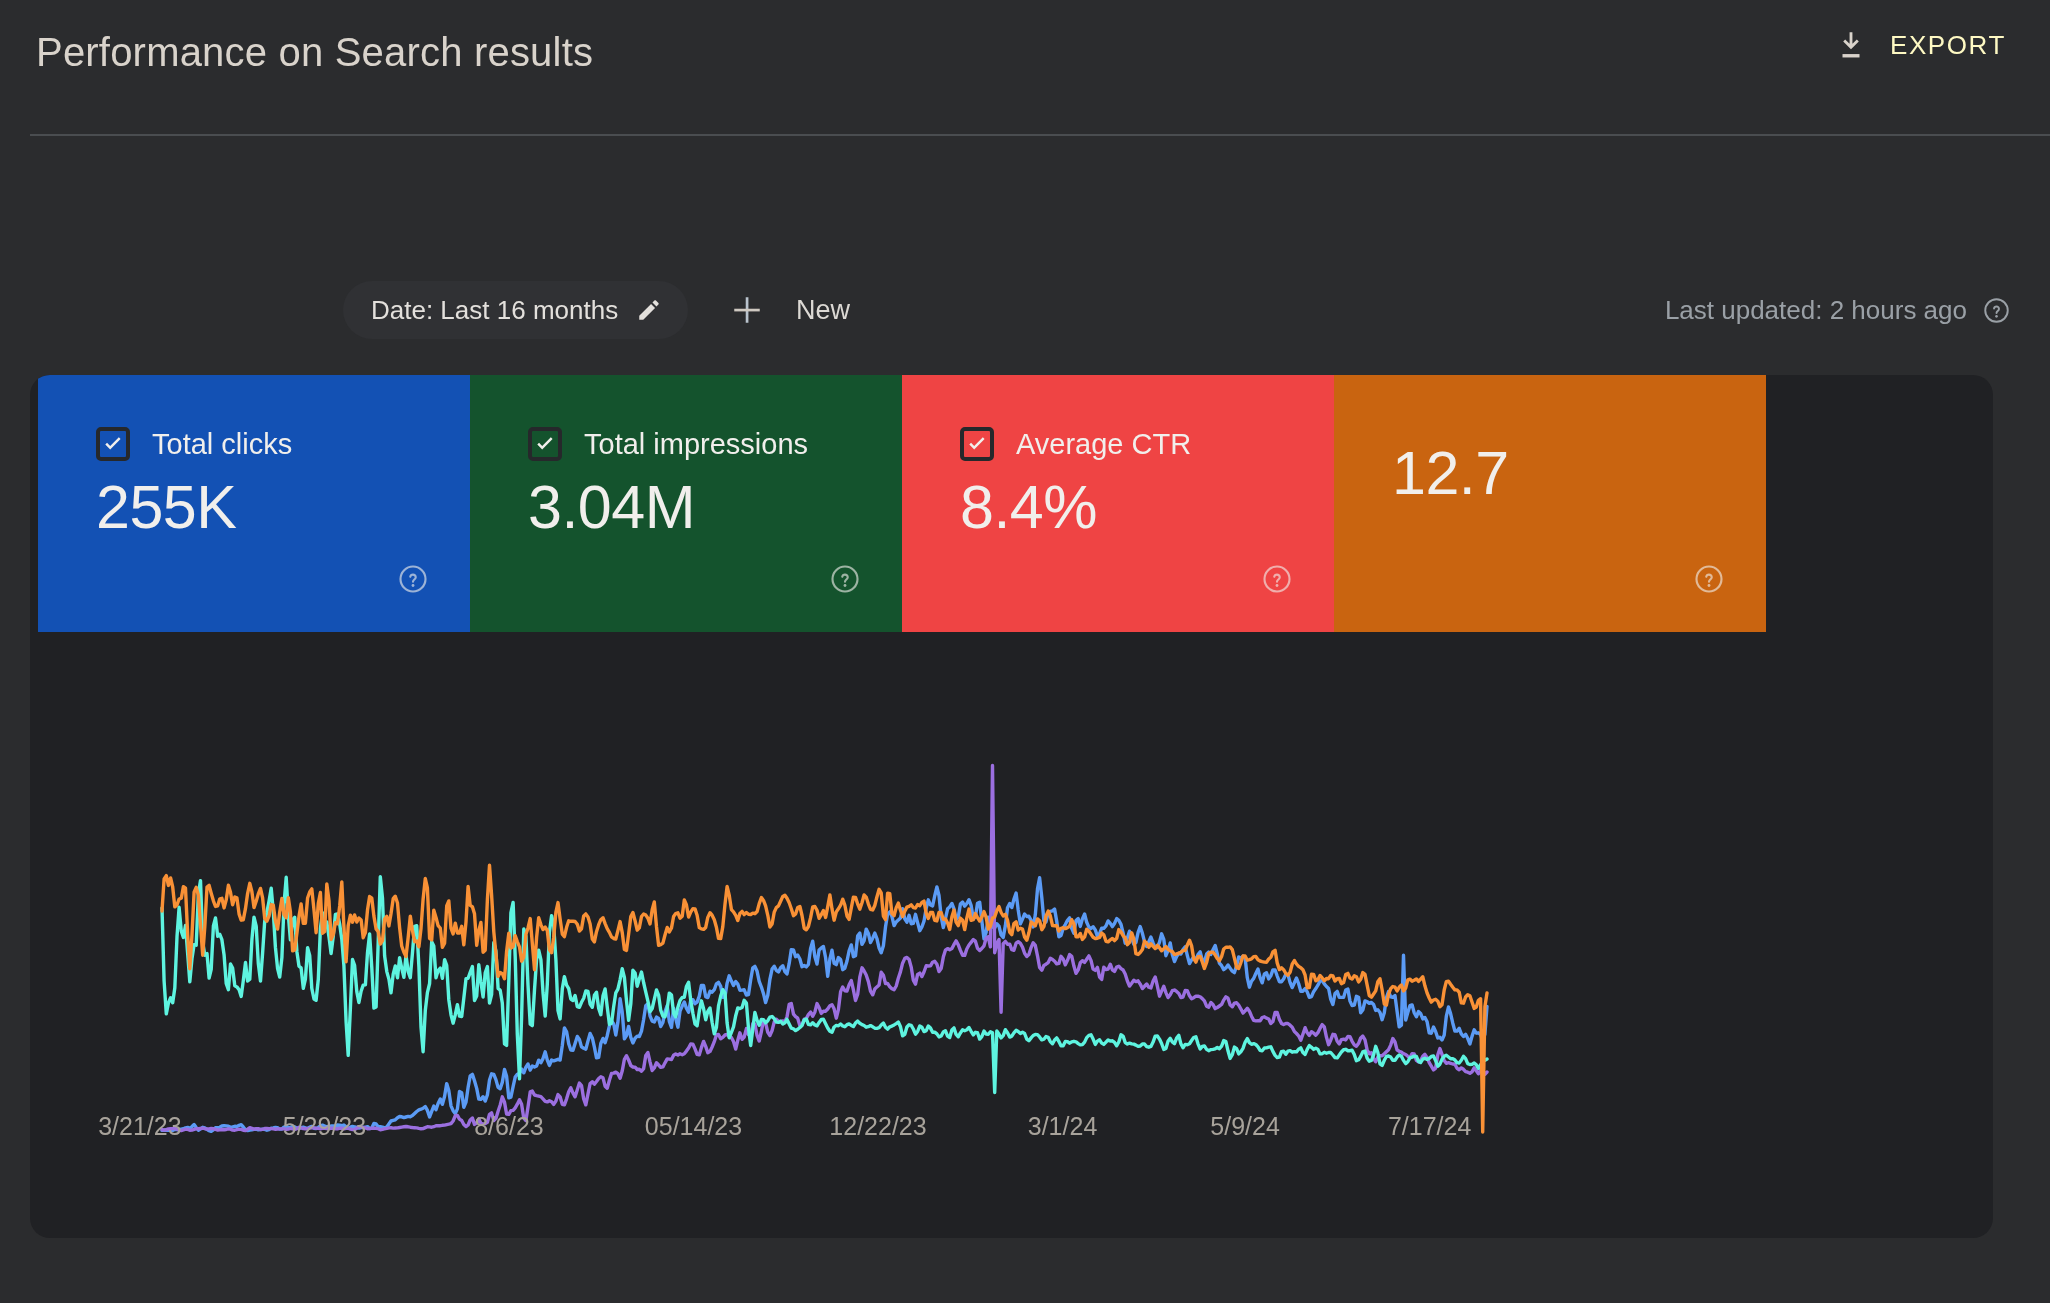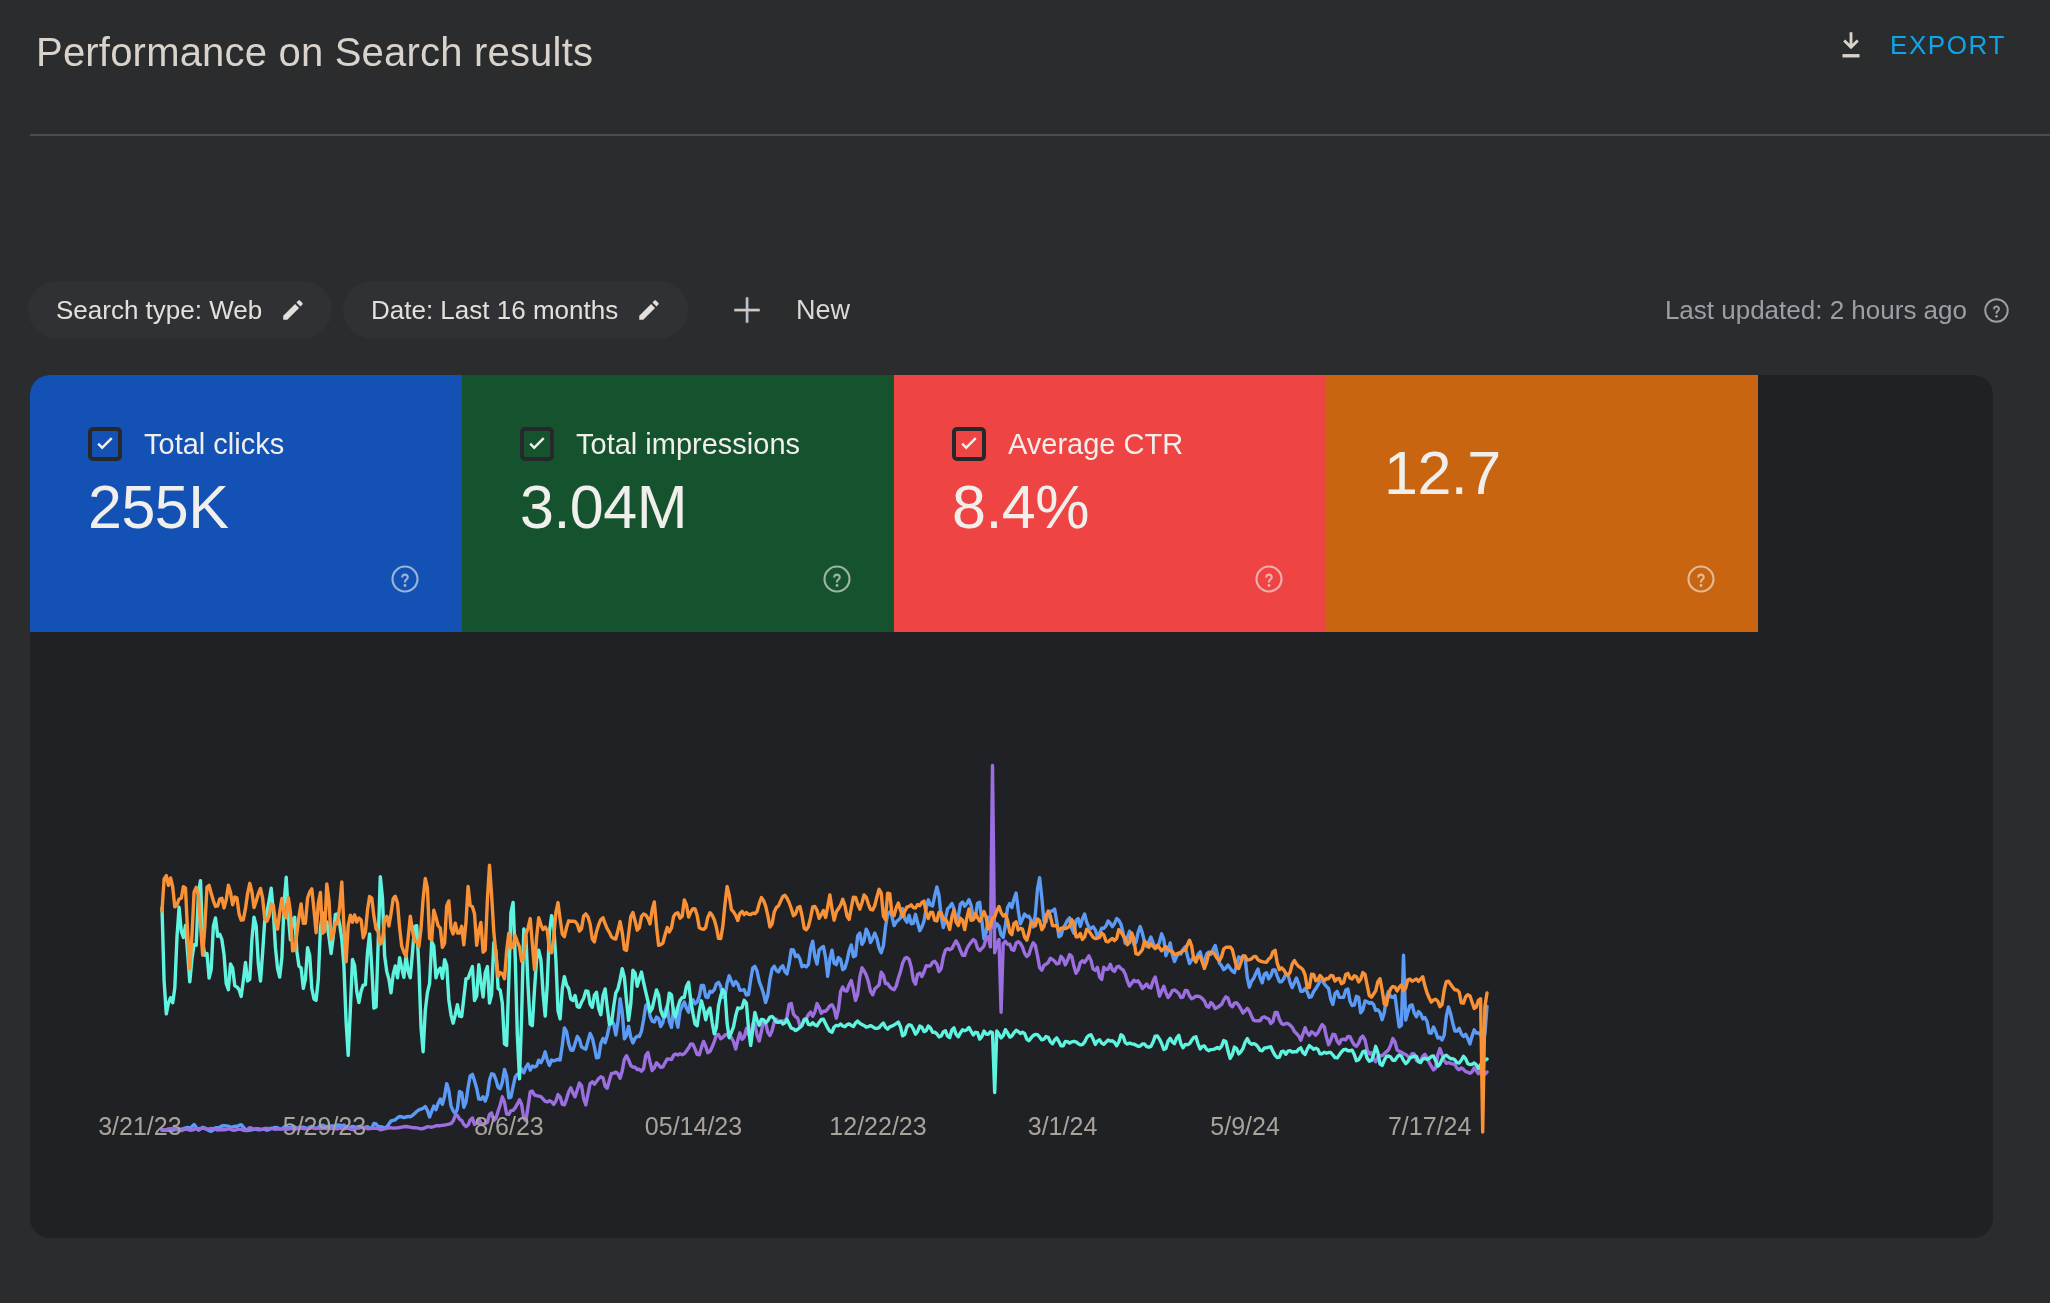--- a/index.html
+++ b/index.html
@@ -27,21 +27,21 @@
     position: absolute;
     right: 44px; top: 28px;
     display: flex;
     align-items: center;
     gap: 22px;
     cursor: pointer;
   }
   #export-button .lbl {
     font-size: 26px;
     letter-spacing: 1.6px;
-    color: #0ea5e9;
+    color: #fef9c3;
   }
   .dl-icon { width: 34px; height: 34px; display:block; }
   #header-divider {
     position: absolute;
     left: 30px; right: 0; top: 134px;
     height: 2px;
     background: #4a4d50;
   }
 
   
@@ -99,21 +99,21 @@
     position: absolute;
     left: 30px; top: 375px;
     width: 1963px; height: 863px;
     background: #202124;
     border-radius: 20px;
     overflow: hidden;
   }
 
   #metric-cards {
     position: absolute;
-    left: 0; top: 0;
+    left: 8px; top: 0;
     height: 257px;
     display: flex;
   }
   .metric-card {
     width: 432px;
     height: 257px;
     position: relative;
     padding: 52px 0 0 58px;
     cursor: pointer;
   }
@@ -184,28 +184,20 @@
       </svg>
     </span>
     <span class="lbl">EXPORT</span>
   </div>
 
   <div id="header-divider"></div>
 </div>
 
 <div id="filter-bar">
 
-  <div class="chip" id="chip-search-type">
-    <span>Search type: Web</span>
-    <span>
-      <svg class="pencil-icon" viewBox="0 0 24 24" aria-hidden="true">
-        <path d="M3 17.3V21h3.7L17.6 10.1l-3.7-3.7L3 17.3zM20.7 7c.4-.4.4-1 0-1.4l-2.3-2.3c-.4-.4-1-.4-1.4 0l-1.8 1.8 3.7 3.7L20.7 7z" fill="#e3e0dc"></path>
-      </svg>
-    </span>
-  </div>
 
   <div class="chip" id="chip-date">
     <span>Date: Last 16 months</span>
     <span>
       <svg class="pencil-icon" viewBox="0 0 24 24" aria-hidden="true">
         <path d="M3 17.3V21h3.7L17.6 10.1l-3.7-3.7L3 17.3zM20.7 7c.4-.4.4-1 0-1.4l-2.3-2.3c-.4-.4-1-.4-1.4 0l-1.8 1.8 3.7 3.7L20.7 7z" fill="#e3e0dc"></path>
       </svg>
     </span>
   </div>
 

